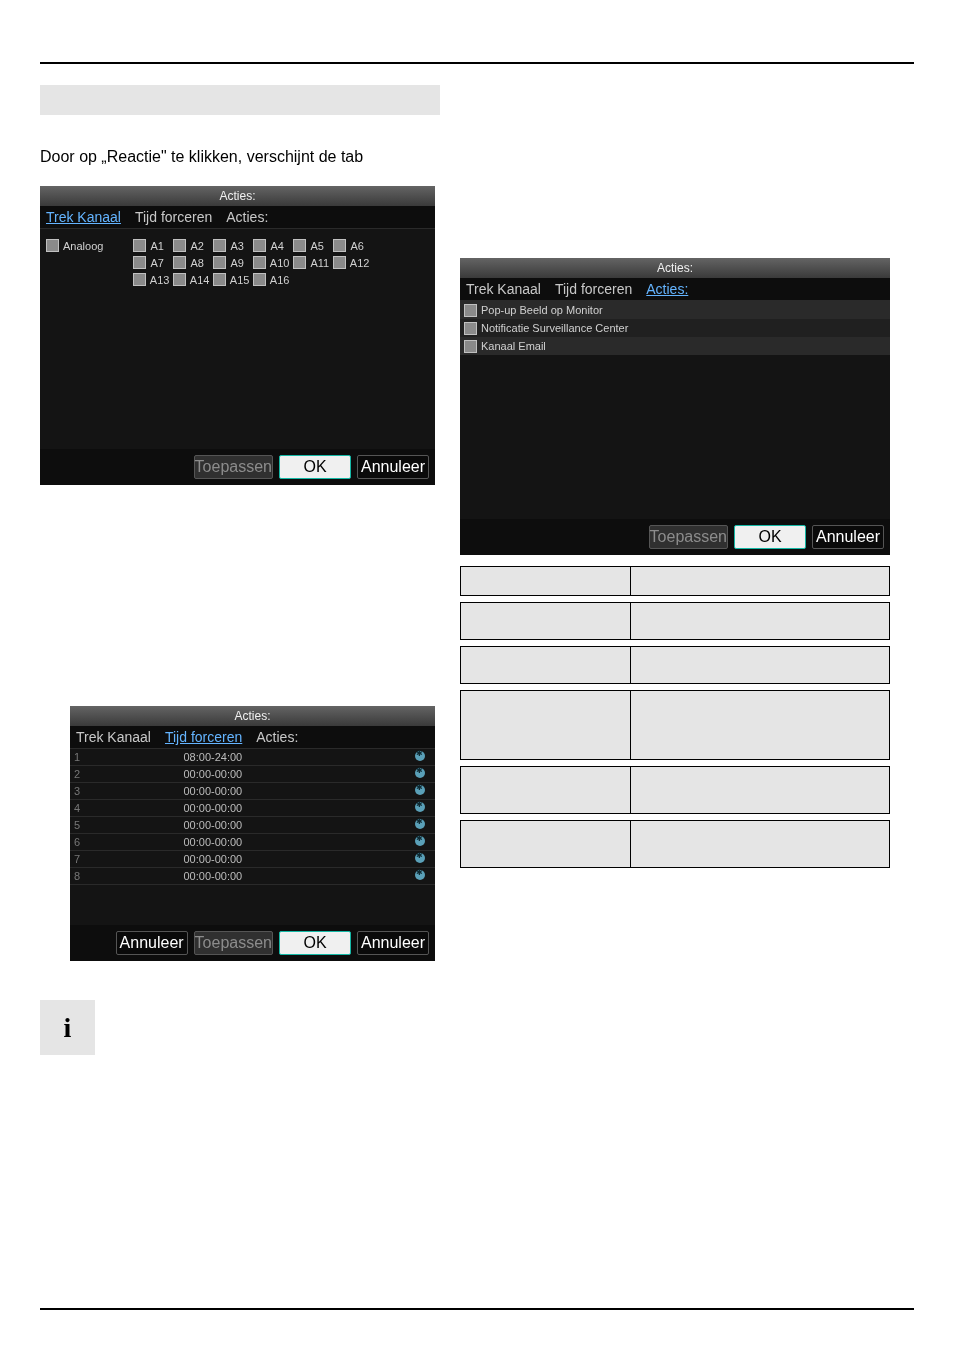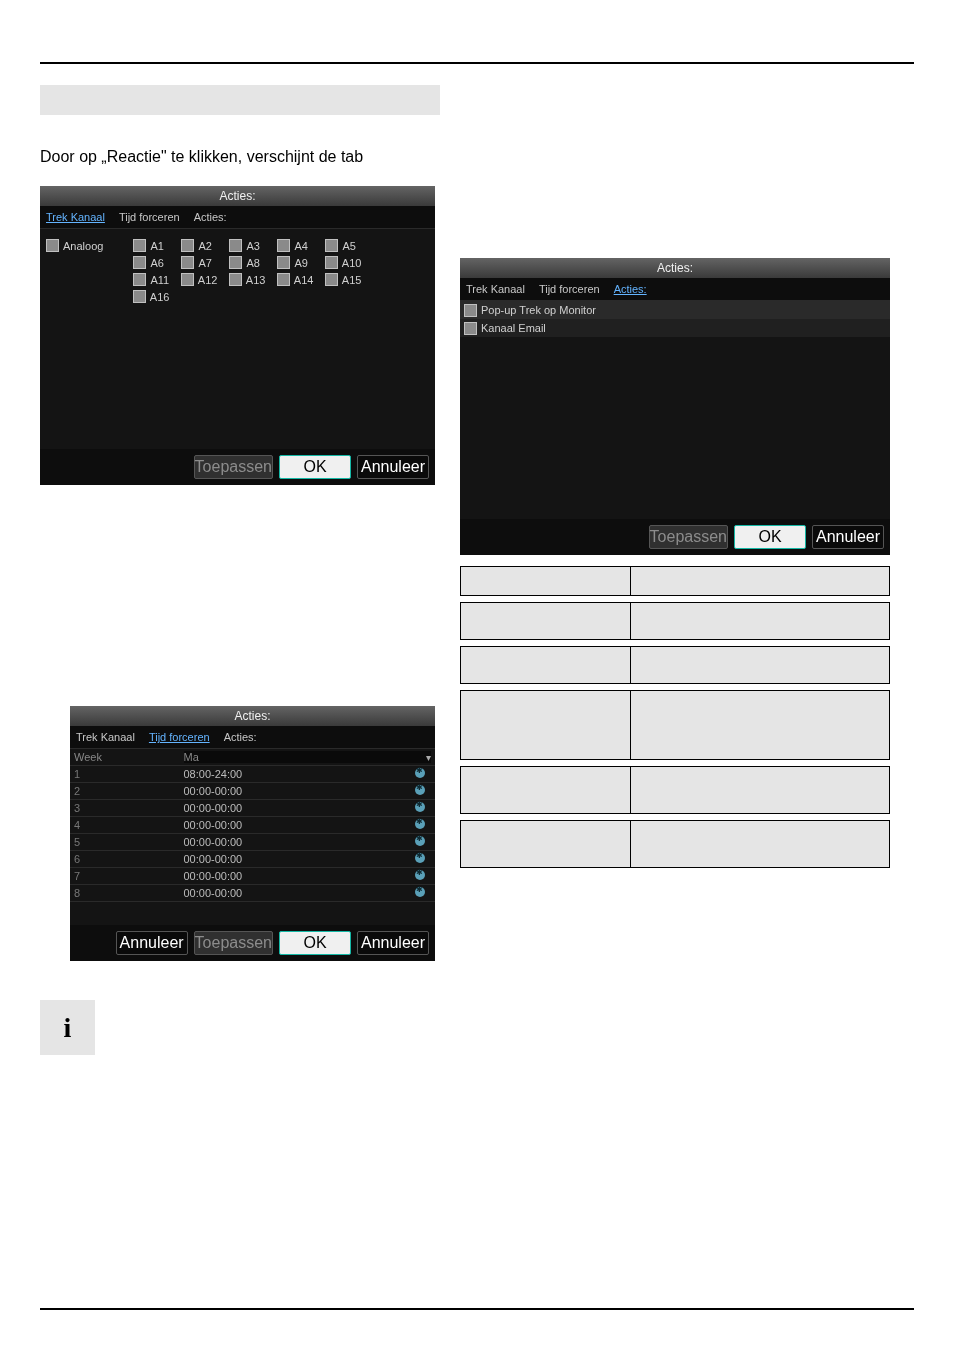--- a/index.html
+++ b/index.html
@@ -62,21 +62,21 @@
   .panel .tabs {
     display: flex;
     height: 22px;
     align-items: center;
     padding: 0 6px;
     background: #0d0d0d;
     border-bottom: 1px solid #2a2a2a;
     gap: 14px;
   }
   .panel .tab {
-    font-size: 11px;
+    font-size: 14px;
     color: #c8c8c8;
     cursor: pointer;
   }
   .panel .tab.active {
     color: #64b4ff;
     text-decoration: underline;
   }
   .panel .body {
     padding: 6px;
   }
@@ -126,21 +126,21 @@
     background: #8a8a8a;
     border: 1px solid #c0c0c0;
     display: inline-block;
   }
 
   
   .chgrid {
     display: flex;
     flex-wrap: wrap;
     width: 260px;
-    gap: 4px 12px;
+    gap: 4px 4px;
   }
   .chgrid .cb { width: 36px; }
 
   
   .act-row {
     display: flex;
     align-items: center;
     height: 18px;
     padding: 0 4px;
     background: #2a2a2a;
@@ -324,21 +324,27 @@
     <div class="titlebar">Acties:</div>
     <div class="tabs">
       <span class="tab">Trek Kanaal</span>
       <span class="tab">Tijd forceren</span>
       <span class="tab active">Acties:</span>
     </div>
     <div class="body" style="padding:0; height:218px;">
       <div class="act-row">
           <label class="cb">
             <span class="cb-box"></span>
-            <span>Pop-up Trek op Monitor</span>
+            <span>Pop-up Beeld op Monitor</span>
+          </label>
+        </div>
+      <div class="act-row">
+          <label class="cb">
+            <span class="cb-box"></span>
+            <span>Notificatie Surveillance Center</span>
           </label>
         </div>
       <div class="act-row">
           <label class="cb">
             <span class="cb-box"></span>
             <span>Kanaal Email</span>
           </label>
         </div>
     </div>
     <div class="btnbar">
@@ -351,29 +357,20 @@
   <div class="panel sched" style="left:70px; top:706px; width:365px; height:254px;">
     <div class="titlebar">Acties:</div>
     <div class="tabs">
       <span class="tab">Trek Kanaal</span>
       <span class="tab active">Tijd forceren</span>
       <span class="tab">Acties:</span>
     </div>
     <div class="body" style="padding:0; height:176px;">
       <table>
         <tbody>
-            <tr class="hdr">
-          <td class="num">Week</td>
-          <td colspan="2">
-            <div class="weekcell">
-              <span>Ma</span>
-              <span class="chev">▾</span>
-            </div>
-          </td>
-        </tr>
         <tr>
               <td class="num">1</td>
               <td class="time">08:00-24:00</td>
               <td class="gear"><span class="gear-dot"></span></td>
             </tr>
         <tr>
               <td class="num">2</td>
               <td class="time">00:00-00:00</td>
               <td class="gear"><span class="gear-dot"></span></td>
             </tr>

